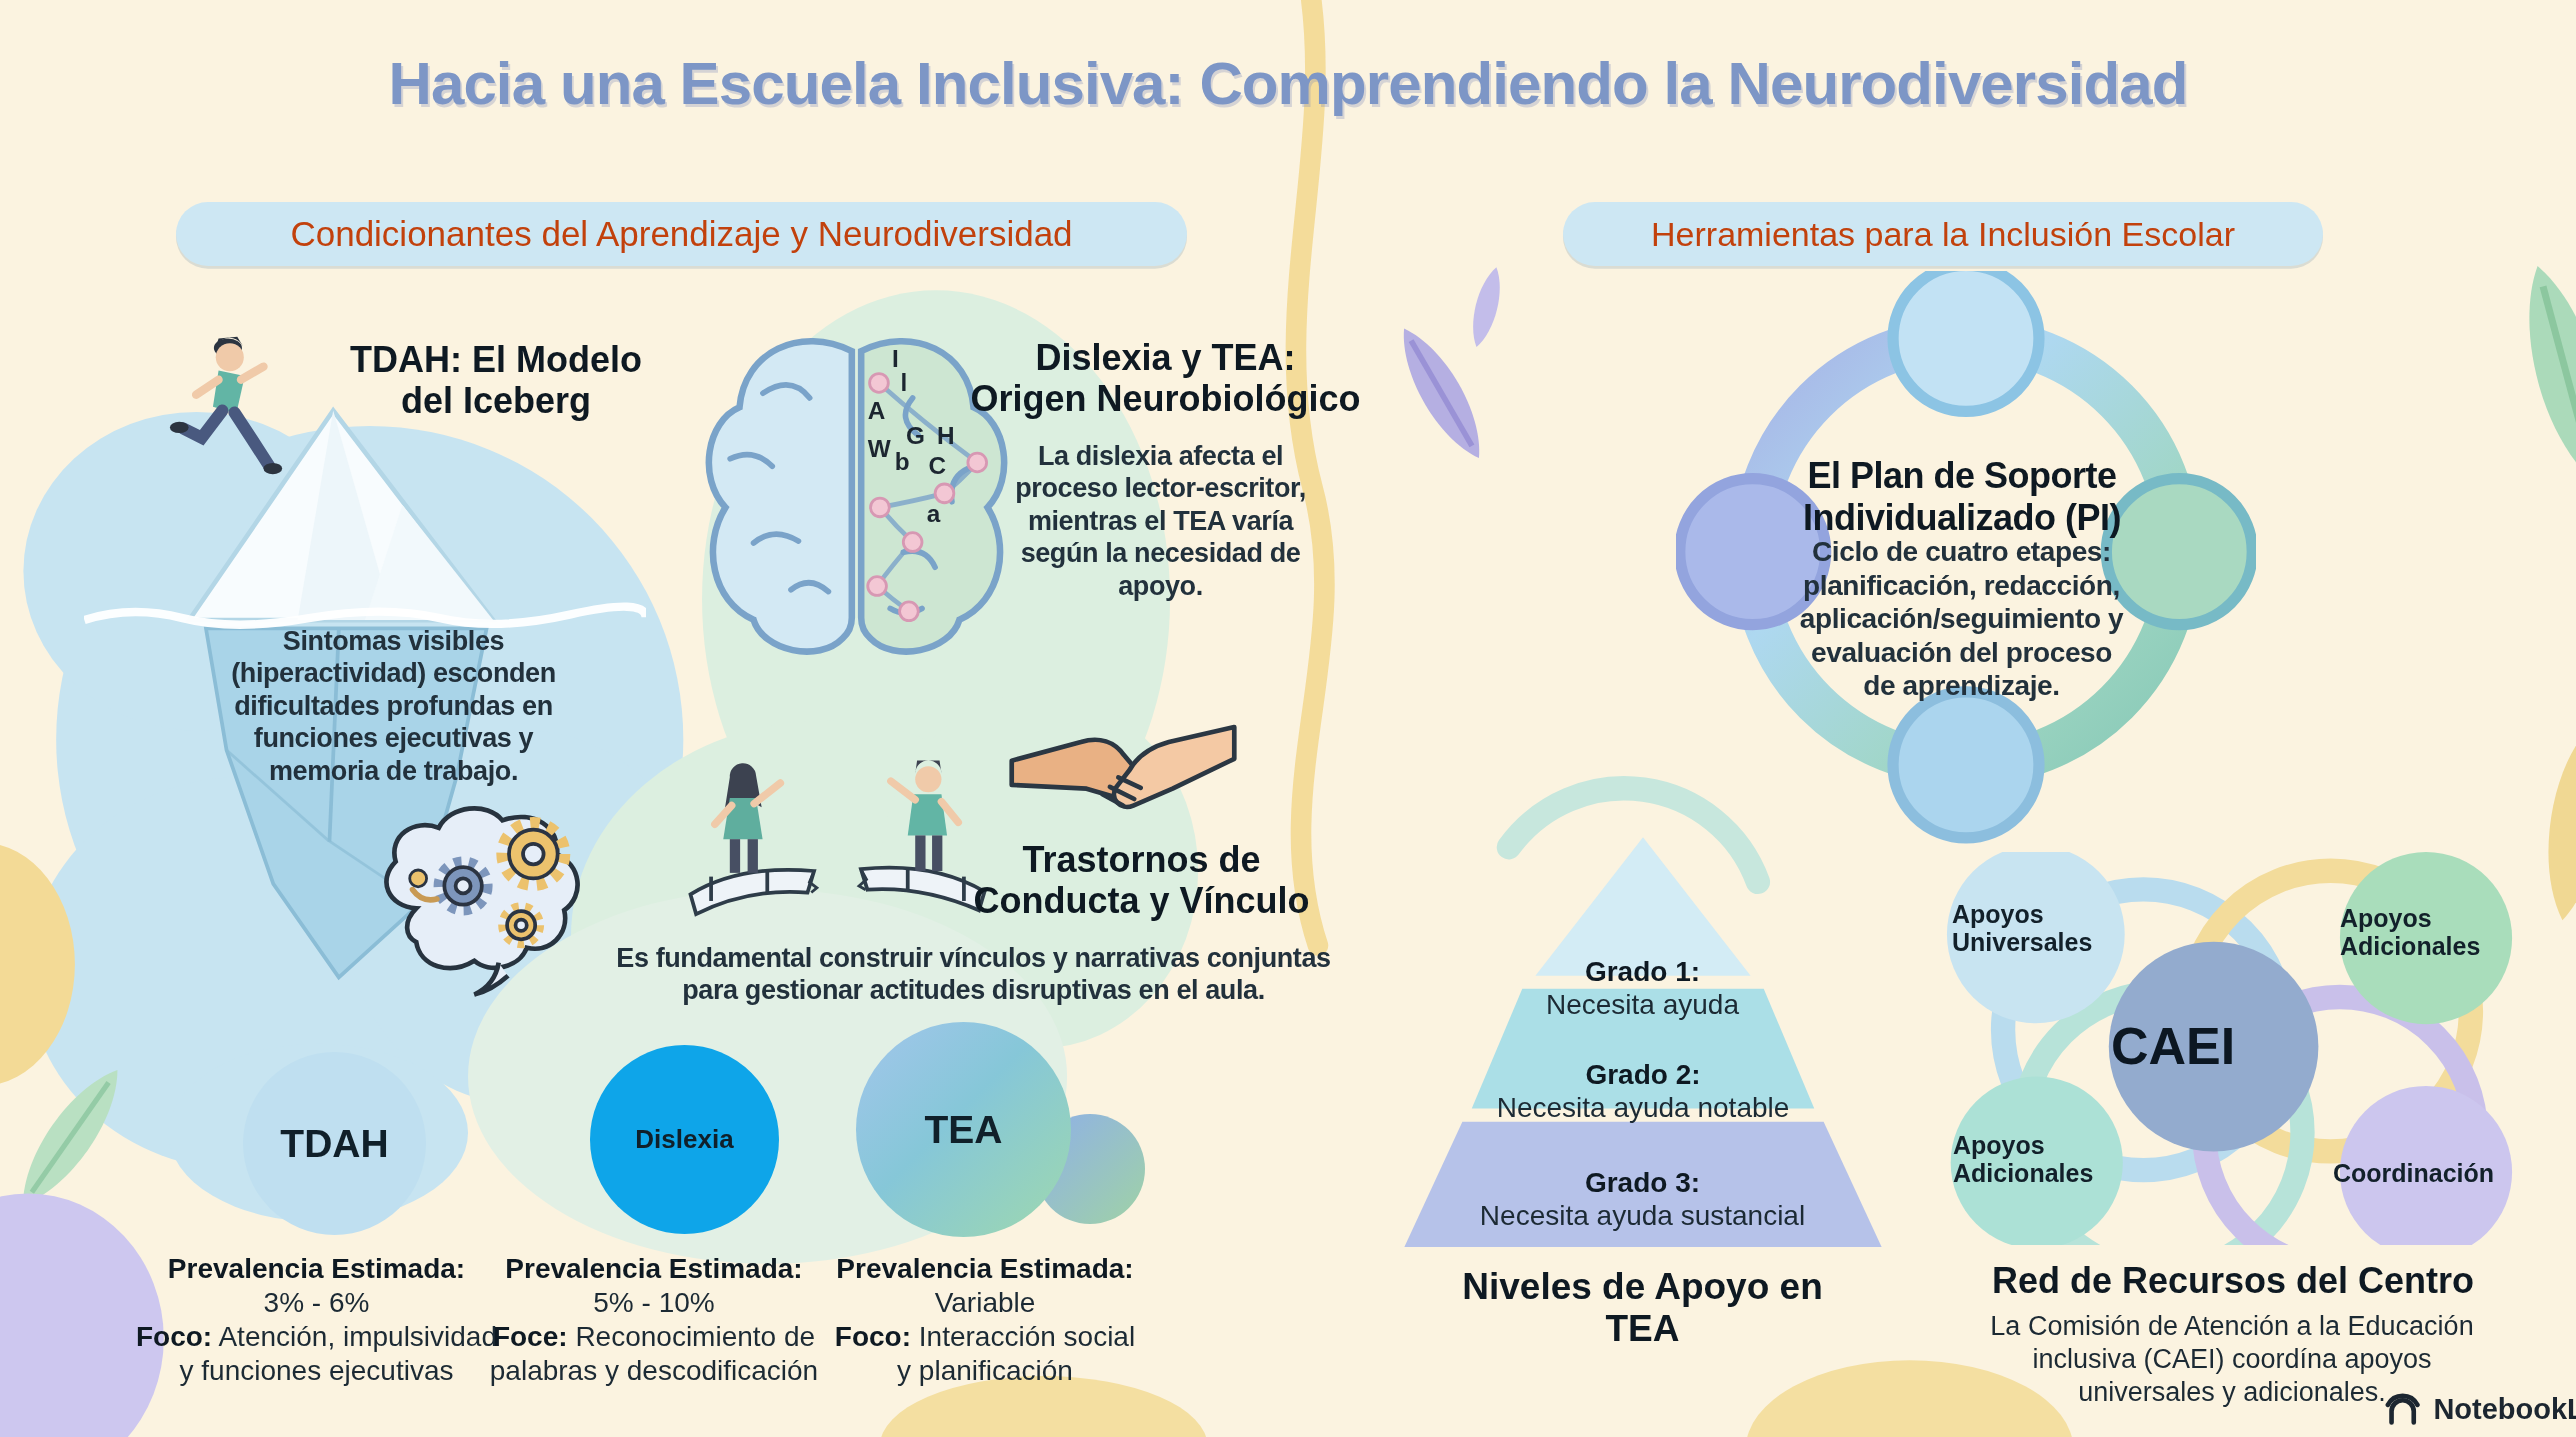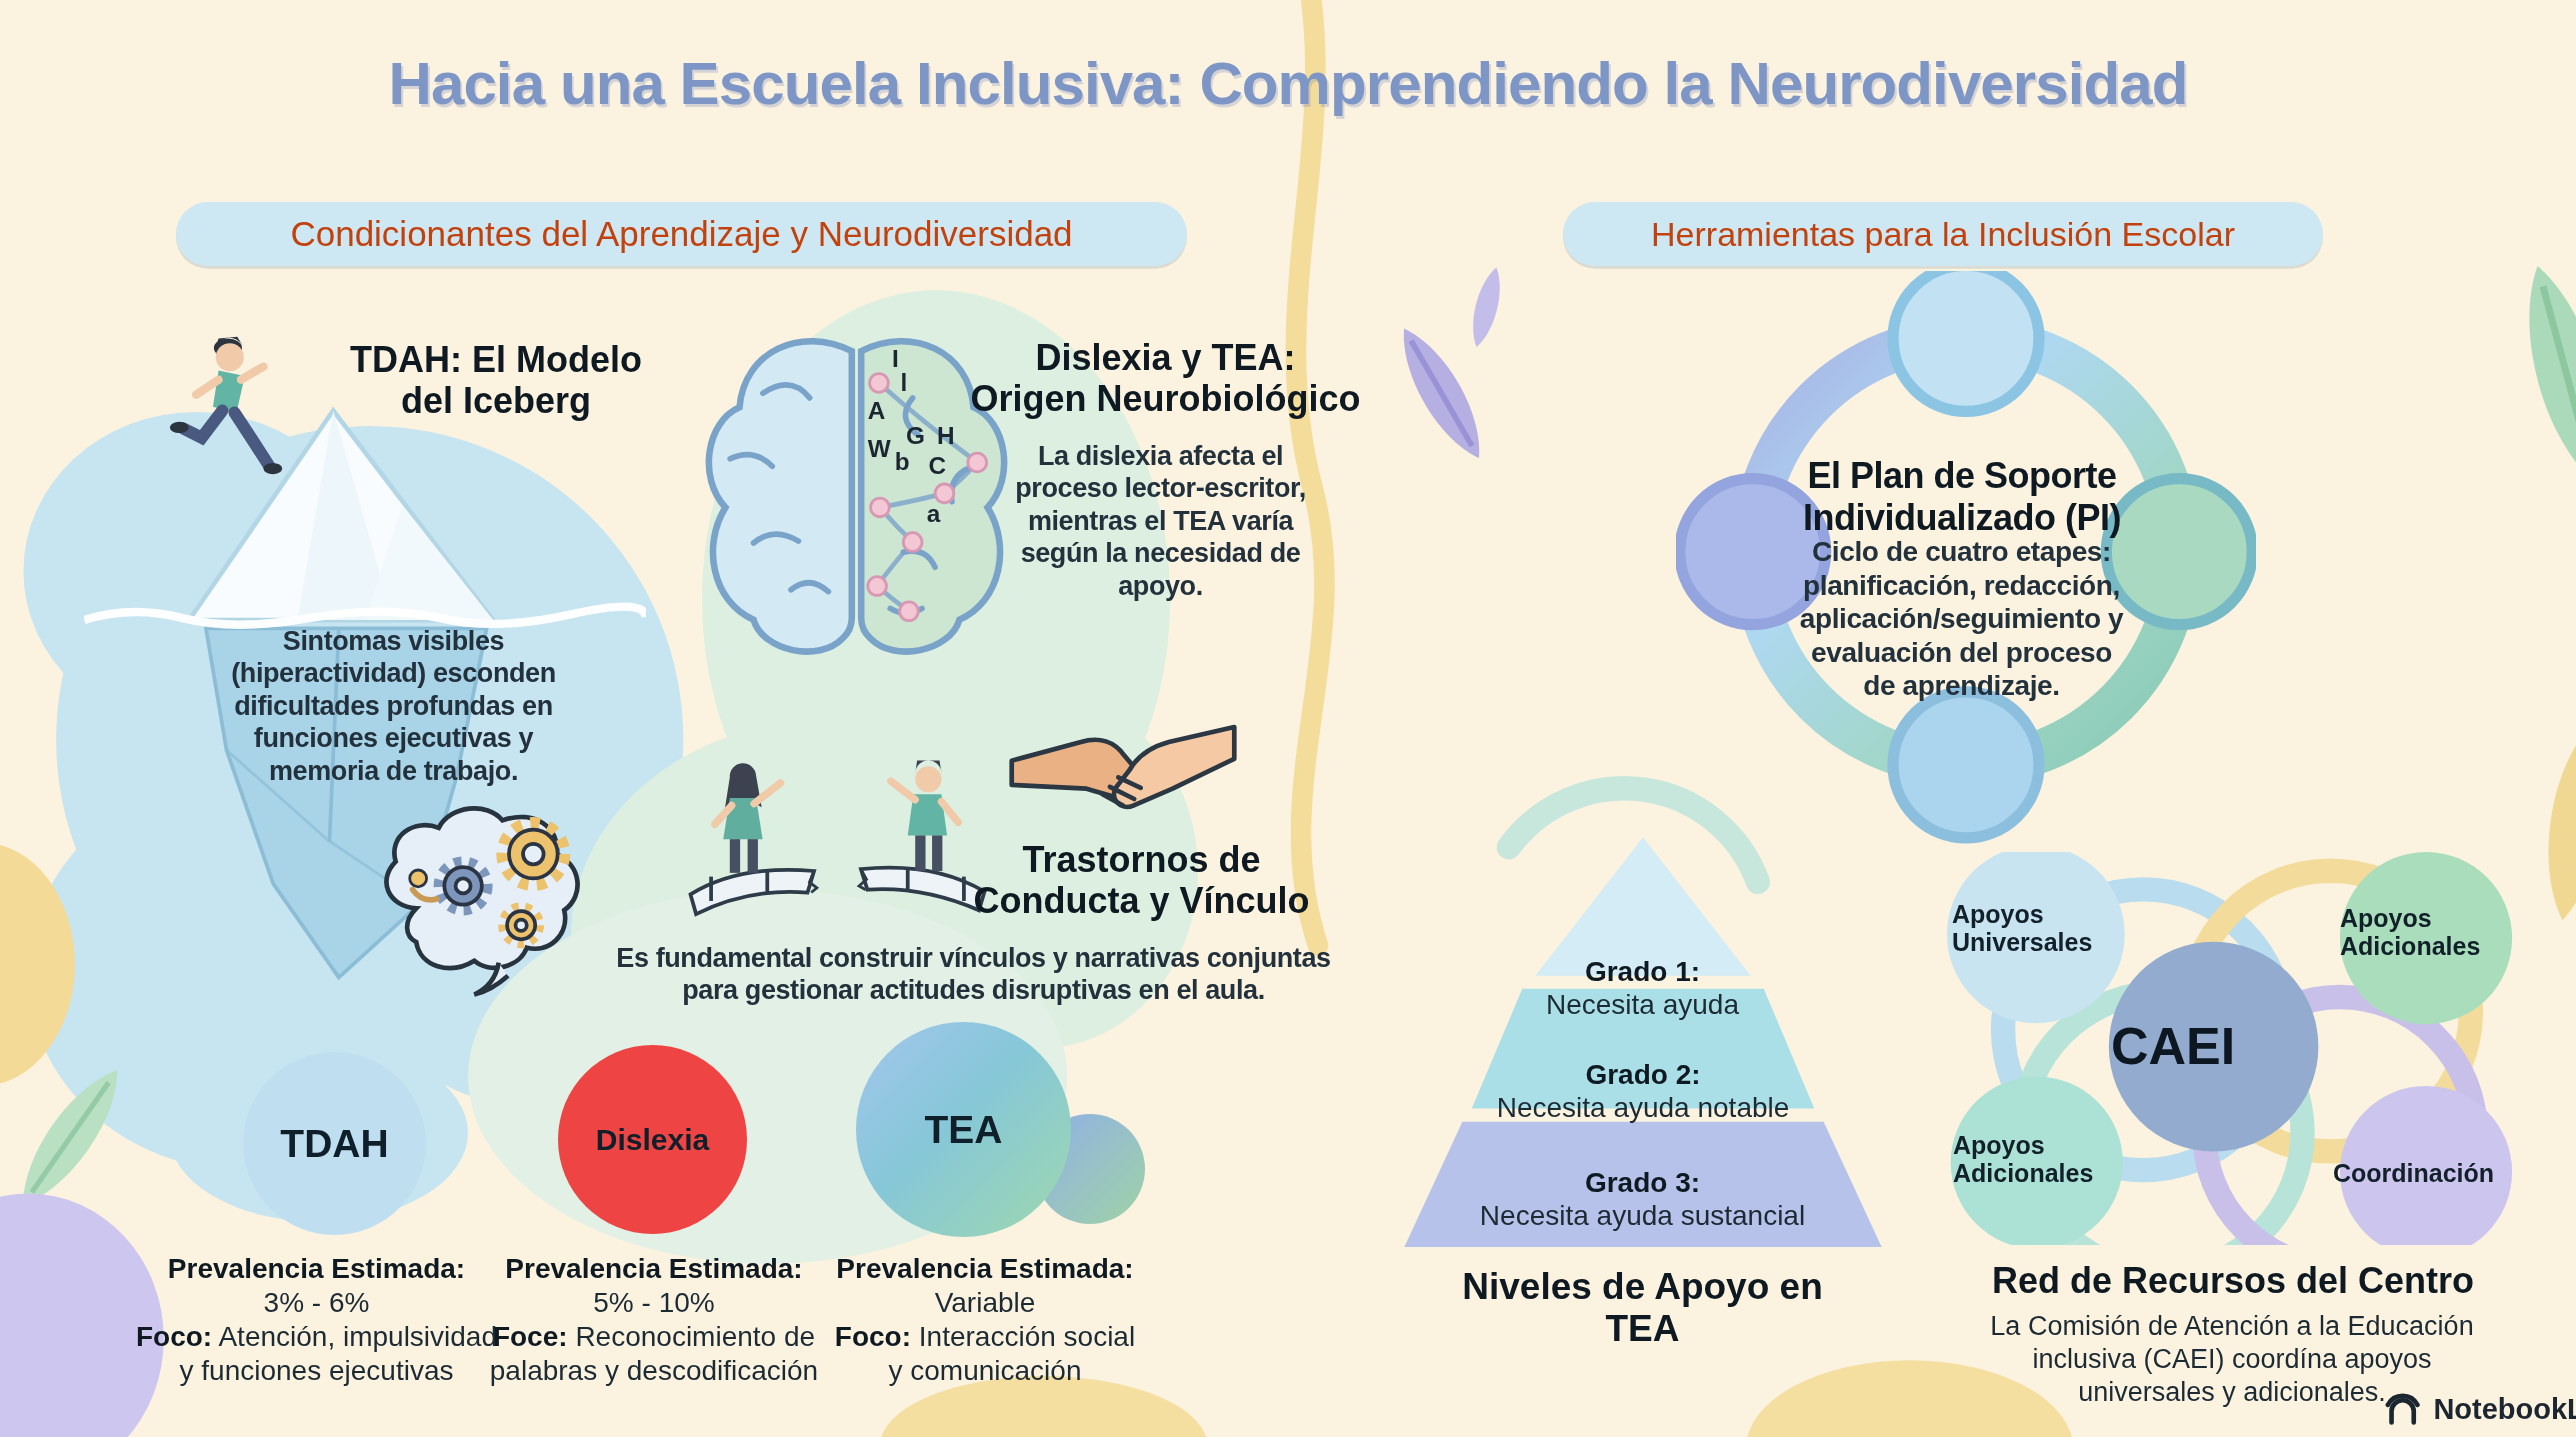--- a/index.html
+++ b/index.html
@@ -188,21 +188,21 @@
   <div class="abs ctr pre body-txt" style="left:992px;top:440px;width:337px;font-size:27px">La dislexia afecta el
 proceso lector-escritor,
 mientras el TEA varía
 según la necesidad de
 apoyo.</div>
 
   <div class="abs ctr pre body-txt" style="left:585px;top:942px;width:777px;font-size:27px">Es fundamental construir vínculos y narrativas conjuntas
 para gestionar actitudes disruptivas en el aula.</div>
 
   <div class="stat-circle abs" style="left:243px;top:1052px;width:183px;height:183px;background:#bfdff0;font-size:39px">TDAH</div>
-  <div class="stat-circle abs" style="left:558px;top:1045px;width:189px;height:189px;background:#ef4444;font-size:30px">Dislexia</div>
+  <div class="stat-circle abs" style="left:590px;top:1045px;width:189px;height:189px;background:#0ea5e9;font-size:26px">Dislexia</div>
   <div class="abs" style="left:1035px;top:1114px;width:110px;height:110px;border-radius:50%;background:linear-gradient(135deg,#8fb0e8,#9fd2a6)"></div>
   <div class="stat-circle abs" style="left:856px;top:1022px;width:215px;height:215px;background:linear-gradient(135deg,#a3c6ec 0%,#86c7d8 45%,#9ed8ae 100%);font-size:39px">TEA</div>
 
   <div class="abs ctr" style="left:115px;top:1252px;width:403px;font-size:28px;line-height:1.22">
     <span class="h" style="display:block">Prevalencia Estimada:</span>
     <span class="soft" style="display:block">3% - 6%</span>
     <span style="display:block">
       <span class="h">Foco:</span>
       <span class="soft">Atención, impulsividad</span>
     </span>
@@ -219,21 +219,21 @@
     <span class="soft" style="display:block">palabras y descodificación</span>
   </div>
 
   <div class="abs ctr" style="left:798px;top:1252px;width:374px;font-size:28px;line-height:1.22">
     <span class="h" style="display:block">Prevalencia Estimada:</span>
     <span class="soft" style="display:block">Variable</span>
     <span style="display:block">
       <span class="h">Foco:</span>
       <span class="soft">Interacción social</span>
     </span>
-    <span class="soft" style="display:block">y comunicación</span>
+    <span class="soft" style="display:block">y planificación</span>
   </div>
 
   <svg class="abs" style="left:1676px;top:271px" width="580" height="580" viewBox="0 0 620 620">
     <defs>
       <linearGradient id="ringGrad" x1="0%" y1="0%" x2="100%" y2="100%">
         <stop offset="0%" stop-color="#a6b0e5"></stop>
         <stop offset="35%" stop-color="#aed8f0"></stop>
         <stop offset="70%" stop-color="#9fd6c3"></stop>
         <stop offset="100%" stop-color="#86c8b6"></stop>
       </linearGradient>

